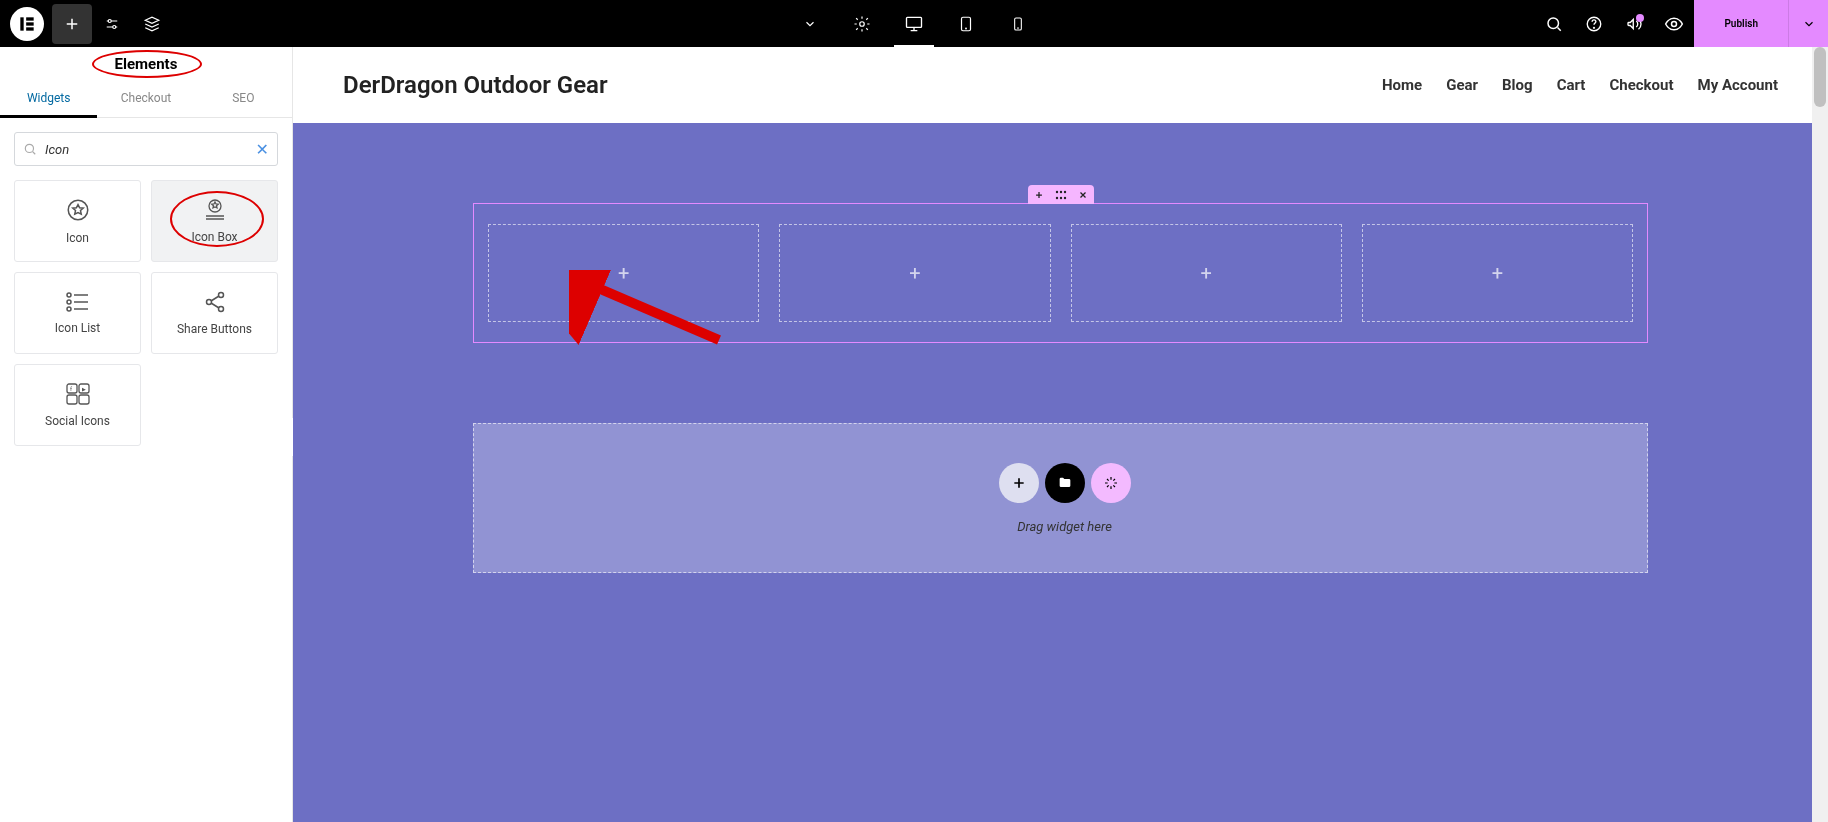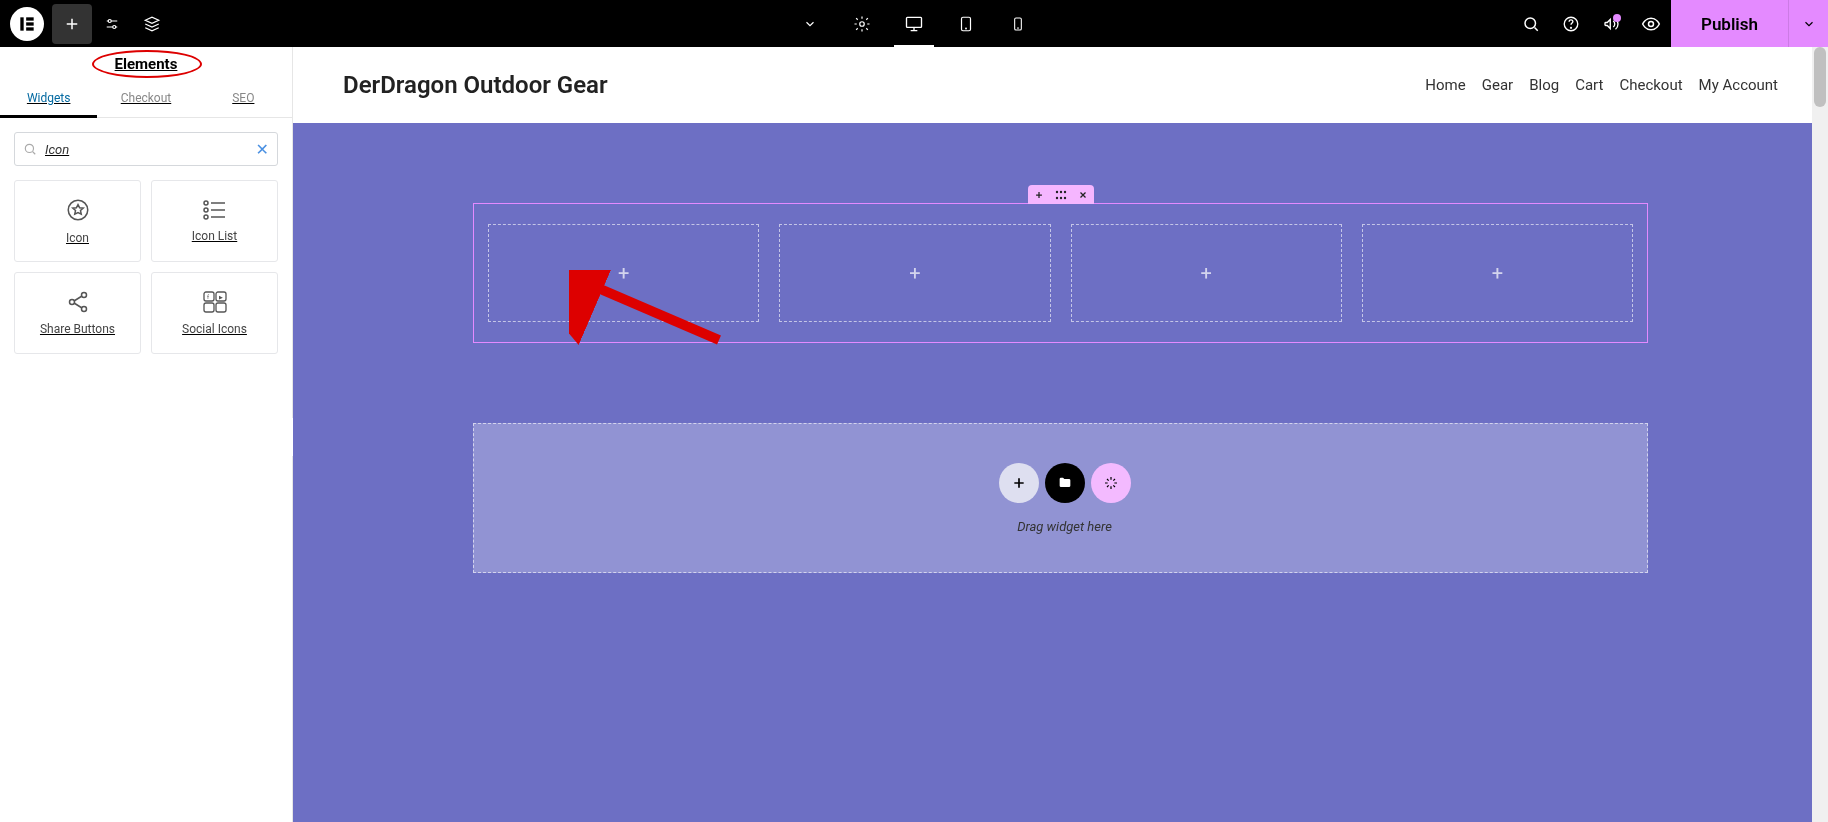--- a/index.html
+++ b/index.html
@@ -10,28 +10,28 @@
   .topbar .left { display: flex; align-items: center; gap: 0; padding-left: 10px; }
   .logo-circle { width: 34px; height: 34px; border-radius: 50%; background: #fff; display: flex; align-items: center; justify-content: center; margin-right: 8px; }
   .logo-circle svg { width: 20px; height: 20px; }
   .icon-btn { width: 40px; height: 40px; display: flex; align-items: center; justify-content: center; cursor: pointer; border-radius: 4px; }
   .icon-btn.active { background: #333; }
   .topbar .center { position: absolute; left: 50%; transform: translateX(-50%); display: flex; align-items: center; gap: 0; }
   .dev-icon { width: 52px; height: 47px; display: flex; align-items: center; justify-content: center; cursor: pointer; position: relative; }
   .dev-icon.active::after { content: ""; position: absolute; bottom: 0; left: 6px; right: 6px; height: 2px; background: #fff; }
   .topbar .right { margin-left: auto; display: flex; align-items: center; }
   .notif-dot { position: absolute; top: 10px; right: 10px; width: 8px; height: 8px; background: #e48aff; border-radius: 50%; }
-  .publish-btn { height: 47px; background: #e48aff; color: #000; font-weight: 600; font-size: 17px; padding: 0 30px; display: flex; align-items: center; cursor: pointer; }
+  .publish-btn { height: 47px; background: #e48aff; color: #000; font-weight: 600; font-size: 10px; padding: 0 30px; display: flex; align-items: center; cursor: pointer; }
   .publish-caret { height: 47px; width: 40px; background: #e48aff; border-left: 1px solid rgba(0,0,0,.1); display: flex; align-items: center; justify-content: center; cursor: pointer; }
 
   
   .main { display: flex; height: calc(100% - 47px); }
 
   
-  .sidebar { width: 293px; background: #fff; border-right: 1px solid #e6e6e6; display: flex; flex-direction: column; position: relative; text-decoration: underline; }
+  .sidebar { width: 293px; background: #fff; border-right: 1px solid #e6e6e6; display: flex; flex-direction: column; position: relative; }
   .panel-title-wrap { position: relative; height: 34px; display: flex; align-items: center; justify-content: center; }
   .panel-title { font-size: 15px; font-weight: 700; color: #000; position: relative; }
   .anno-ellipse-title { position: absolute; border: 2px solid #d00; border-radius: 50%; width: 110px; height: 28px; left: 92px; top: 3px; pointer-events: none; }
   .panel-tabs { display: flex; border-bottom: 1px solid #e6e6e6; }
   .panel-tab { flex: 1; text-align: center; font-size: 12px; color: #888; padding: 10px 0; cursor: pointer; }
   .panel-tab.active { color: #0369a1; border-bottom: 3px solid #000; margin-bottom: -1px; }
   .search-wrap { padding: 14px; }
   .search-box { position: relative; border: 1px solid #d5d8dc; border-radius: 3px; height: 34px; display: flex; align-items: center; padding: 0 30px 0 30px; }
   .search-box input { border: none; outline: none; width: 100%; font-size: 13px; font-style: italic; color: #333; }
   .search-box .mag { position: absolute; left: 8px; color: #aaa; }
@@ -41,21 +41,21 @@
   .widget-card.highlight { background: #f1f2f3; }
   .widget-card .wicon { color: #555; }
   .widget-card .wlabel { font-size: 12px; color: #444; }
   .anno-ellipse-card { position: absolute; border: 2px solid #d00; border-radius: 50%; width: 94px; height: 56px; top: 10px; left: 18px; pointer-events: none; }
   .collapse-tab { position: absolute; top: 370px; right: -16px; width: 16px; height: 40px; background: #fff; border: 1px solid #e6e6e6; border-left: none; display: flex; align-items: center; justify-content: center; cursor: pointer; font-size: 11px; color: #555; }
 
   
   .canvas-wrap { flex: 1; display: flex; flex-direction: column; position: relative; overflow: hidden; }
   .site-header { height: 76px; background: #fff; display: flex; align-items: center; padding: 0 50px; border-bottom: 1px solid rgba(0,0,0,0); }
   .site-title { font-size: 24px; font-weight: 600; color: #222; }
-  .site-nav { margin-left: auto; display: flex; gap: 16px; }
+  .site-nav { margin-left: auto; display: flex; gap: 24px; font-weight: bold; }
   .site-nav a { color: #333; font-size: 15px; text-decoration: none; cursor: pointer; }
   .canvas { flex: 1; background: #6d6fc4; position: relative; overflow-y: auto; }
   .canvas-inner { padding: 80px 180px 40px 180px; }
 
   
   .section { border: 1px solid #e48aff; position: relative; padding: 20px 14px; }
   .section-handle { position: absolute; top: -19px; left: 50%; transform: translateX(-50%); background: #f5b6ff; display: flex; align-items: center; border-radius: 4px 4px 0 0; height: 19px; }
   .section-handle .hbtn { width: 22px; height: 19px; display: flex; align-items: center; justify-content: center; cursor: pointer; font-size: 12px; color: #222; }
   .section-cols { display: flex; gap: 20px; }
   .col { flex: 1; border: 1px dashed rgba(255,255,255,.6); height: 98px; display: flex; align-items: center; justify-content: center; }
@@ -205,20 +205,31 @@
     </div>
     <div class="widgets-grid">
       <div class="widget-card">
         <span class="wicon">
           <svg width="26" height="26" viewBox="0 0 24 24" stroke="#555" stroke-width="1.4" fill="none">
               <circle cx="12" cy="12" r="9"></circle>
               <path d="M12 7l1.5 3 3.3.3-2.5 2.2.7 3.3L12 14.3l-3 1.5.7-3.3-2.5-2.2 3.3-.3z"></path>
             </svg>
         </span>
         <span class="wlabel">Icon</span>
+      </div>
+      <div class="widget-card highlight">
+        <div class="anno-ellipse-card"></div>
+        <span class="wicon">
+          <svg width="28" height="24" viewBox="0 0 28 24" stroke="#555" stroke-width="1.3" fill="none">
+              <circle cx="14" cy="8" r="6"></circle>
+              <path d="M14 4l1 2 2.2.2-1.7 1.5.5 2.2L14 8.9l-2 1 .5-2.2-1.7-1.5 2.2-.2z"></path>
+              <path d="M5 18h18M5 21h18"></path>
+            </svg>
+        </span>
+        <span class="wlabel">Icon Box</span>
       </div>
       <div class="widget-card">
         <span class="wicon">
           <svg width="26" height="22" viewBox="0 0 26 22" stroke="#555" stroke-width="1.5" fill="none">
               <circle cx="4" cy="4" r="2"></circle>
               <path d="M9 4h14"></path>
               <circle cx="4" cy="11" r="2"></circle>
               <path d="M9 11h14"></path>
               <circle cx="4" cy="18" r="2"></circle>
               <path d="M9 18h14"></path>

